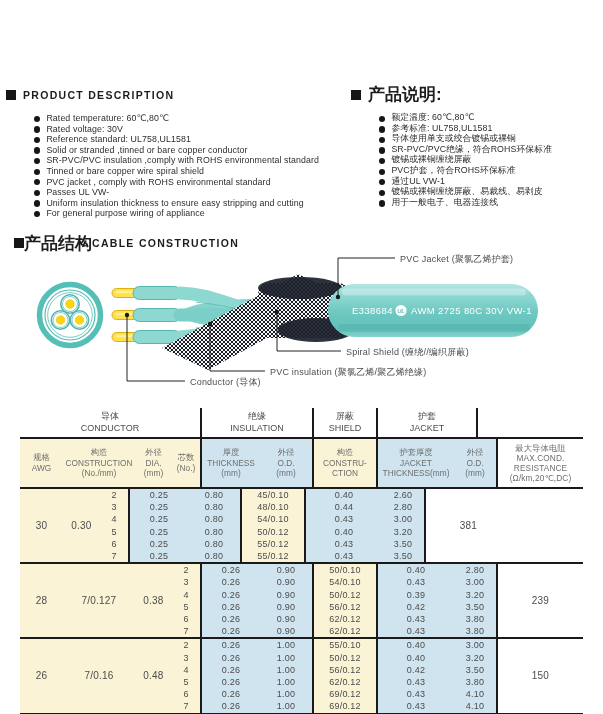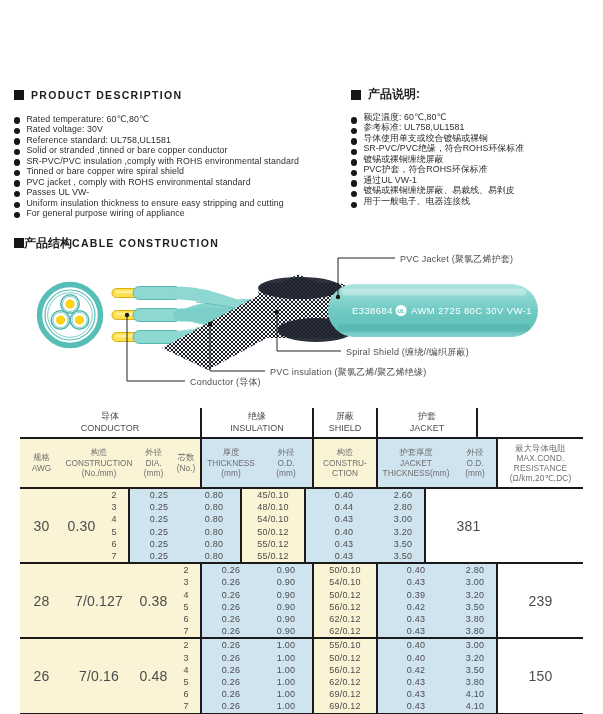--- a/index.html
+++ b/index.html
@@ -2,27 +2,27 @@
 <html><head>
 <meta charset="utf-8">
 <style>
   * { box-sizing: border-box; margin: 0; padding: 0; }
   html,body { width:603px; height:714px; }
   body {
     background:#fff;
     font-family:"Liberation Sans","DejaVu Sans",sans-serif;
     position:relative; overflow:hidden;
   }
-  .sec-en { position:absolute; left:14px; top:88px; width:336px; }
+  .sec-en { position:absolute; left:6px; top:88px; width:336px; }
   .sec-cn { position:absolute; left:351px; top:88px; width:250px; }
   .sec-head { display:flex; align-items:center; gap:7px; margin-bottom:12px; height:13px;}
   .sq { width:10px; height:10px; background:#161616; flex:none; }
   .sec-title-en { font-size:10.5px; font-weight:bold; letter-spacing:1.3px; color:#1d1d1d; white-space:nowrap;}
-  .sec-title-cn { font-size:12px; font-weight:bold; color:#1d1d1d; white-space:nowrap;}
-  .bullet-item { display:flex; align-items:flex-end; height:10.55px; }
+  .sec-title-cn { font-size:17px; font-weight:bold; color:#1d1d1d; white-space:nowrap;}
+  .bullet-item { display:flex; align-items:center; height:10.55px;margin-left:28px; }
   .dot { width:6.4px; height:6.4px; border-radius:50%; background:#161616; margin:1.4px 6px 0 0; flex:none; }
   .btext { font-size:8.8px; color:#2d2d2d; letter-spacing:0.1px; white-space:nowrap; }
   .sec-cons { position:absolute; left:14px; top:236px; display:flex; align-items:center; height:14px;}
   svg.diagram { position:absolute; left:0; top:250px; }
 
   .dtable { position:absolute; left:20px; top:408px; width:563px; }
   .trow { display:flex; }
   .thead-groups { height:31px; border-bottom:2px solid #1a1a1a; }
   .gcell { display:flex; flex-direction:column; justify-content:center; align-items:center;
            font-size:9px; color:#4c4c4c; line-height:11.5px; text-align:center;}
@@ -31,21 +31,21 @@
   .thead-sub { height:50px; border-bottom:2px solid #1a1a1a; }
   .hcell { display:flex; flex-direction:column; justify-content:center; align-items:center;
            text-align:center; font-size:8.3px; color:#6e6e6e; line-height:10.6px; }
   .hcell.res-head { line-height:10.2px; letter-spacing:0.1px; }
   .c0{width:43px}.c1{width:72px}.c2{width:37px}.c3{width:30px}.c4{width:58px}
   .c5{width:54px}.c6{width:64px}.c7{width:76px}.c8{width:44px}.c9{width:85px}
   .bg-cream{background:#FAF3D6}
   .bg-blue{background:#CFE4EF}
   .tgroup { display:flex; border-bottom:2px solid #1a1a1a; height:75.2px;}
   .cellfull { display:flex; align-items:center; justify-content:center;
-              font-size:14px; color:#4c4c4c; letter-spacing:0.2px;}
+              font-size:10px; color:#4c4c4c; letter-spacing:0.2px;}
   .stack { display:flex; flex-direction:column; justify-content:center;
            text-align:center; font-size:9px; color:#4c4c4c; letter-spacing:0.2px;}
   .stack div { height:12.2px; line-height:12.2px; }
 </style>
 </head>
 <body>
 
 <div class="sec-en">
   <div class="sec-head">
     <span class="sq"></span>

